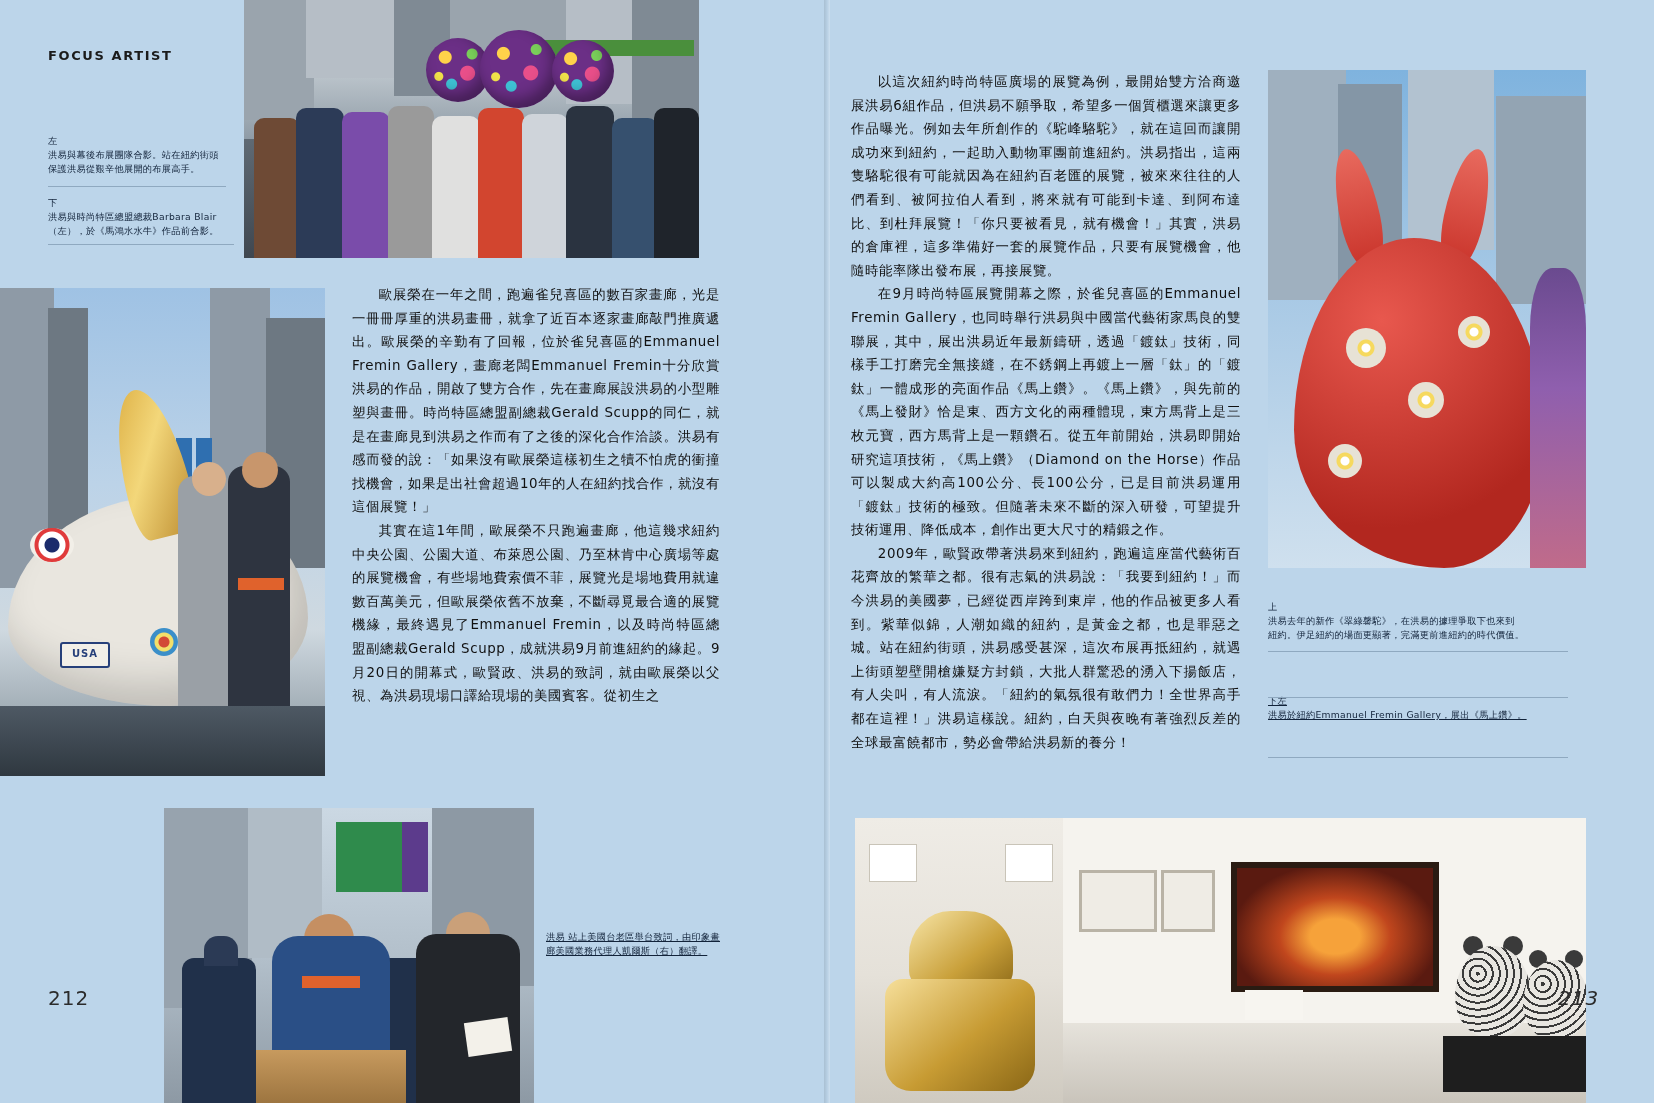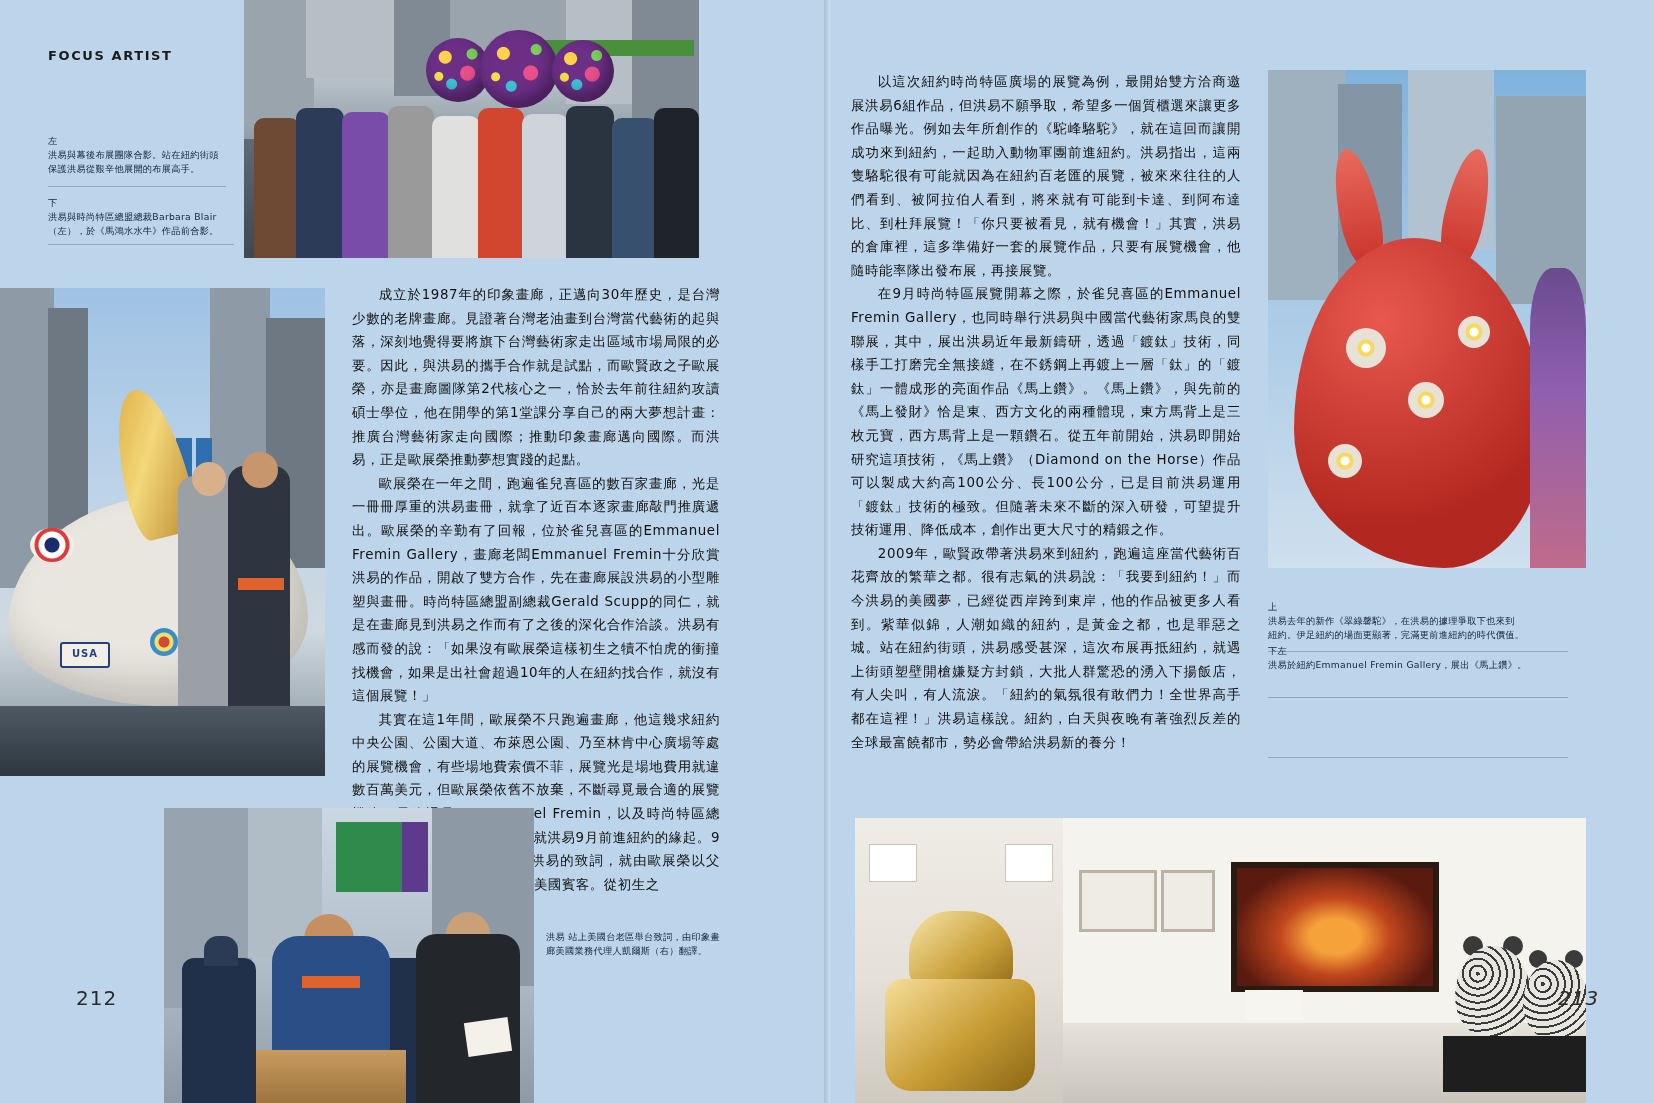--- a/index.html
+++ b/index.html
@@ -42,21 +42,21 @@
     font-weight: bold;
     letter-spacing: 1.6px;
     color: #1b1b1b;
   }
   .folio {
     position: absolute;
     font-size: 20px;
     color: #2b2b2b;
     letter-spacing: 1px;
   }
-  .folio-left { left: 48px; top: 986px; margin-left: 28px; }
+  .folio-left { left: 48px; top: 986px; }
   .folio-right { left: 1558px; top: 986px; font-style: italic; }
 
   
   .bodycol {
     position: absolute;
     font-size: 13.4px;
     line-height: 23.6px;
     color: #101010;
     text-align: justify;
     text-justify: inter-ideograph;
@@ -336,21 +336,20 @@
     <div class="usaPatch">USA</div>
     <div class="plinth"></div>
     <div class="coupleFig" style="left:178px;width:58px;height:230px;background:#9aa0a6;"></div>
     <div class="coupleFig" style="left:228px;width:62px;height:240px;background:#2e3440;"></div>
     <div style="position:absolute;left:192px;bottom:280px;width:34px;height:34px;background:#d8b08c;border-radius:50%;"></div>
     <div style="position:absolute;left:242px;bottom:288px;width:36px;height:36px;background:#c8966c;border-radius:50%;"></div>
     <div style="position:absolute;left:238px;bottom:186px;width:46px;height:12px;background:#e0622c;"></div>
   </div>
 
   <div class="bodycol col-left">
-    <p>成立於1987年的印象畫廊，正邁向30年歷史，是台灣少數的老牌畫廊。見證著台灣老油畫到台灣當代藝術的起與落，深刻地覺得要將旗下台灣藝術家走出區域市場局限的必要。因此，與洪易的攜手合作就是試點，而歐賢政之子歐展榮，亦是畫廊圖隊第2代核心之一，恰於去年前往紐約攻讀碩士學位，他在開學的第1堂課分享自己的兩大夢想計畫：推廣台灣藝術家走向國際；推動印象畫廊邁向國際。而洪易，正是歐展榮推動夢想實踐的起點。</p>
     <p>歐展榮在一年之間，跑遍雀兒喜區的數百家畫廊，光是一冊冊厚重的洪易畫冊，就拿了近百本逐家畫廊敲門推廣遞出。歐展榮的辛勤有了回報，位於雀兒喜區的Emmanuel Fremin Gallery，畫廊老闆Emmanuel Fremin十分欣賞洪易的作品，開啟了雙方合作，先在畫廊展設洪易的小型雕塑與畫冊。時尚特區總盟副總裁Gerald Scupp的同仁，就是在畫廊見到洪易之作而有了之後的深化合作洽談。洪易有感而發的說：「如果沒有歐展榮這樣初生之犢不怕虎的衝撞找機會，如果是出社會超過10年的人在紐約找合作，就沒有這個展覽！」</p>
     <p>其實在這1年間，歐展榮不只跑遍畫廊，他這幾求紐約中央公園、公園大道、布萊恩公園、乃至林肯中心廣場等處的展覽機會，有些場地費索價不菲，展覽光是場地費用就違數百萬美元，但歐展榮依舊不放棄，不斷尋覓最合適的展覽機緣，最終遇見了Emmanuel Fremin，以及時尚特區總盟副總裁Gerald Scupp，成就洪易9月前進紐約的緣起。9月20日的開幕式，歐賢政、洪易的致詞，就由歐展榮以父視、為洪易現場口譯給現場的美國賓客。從初生之</p>
   </div>
 
   <div class="photo" id="photo-podium">
     <div class="sky"></div>
     <div style="position:absolute;left:0;top:0;width:88px;height:200px;background:#97a3ae;"></div>
     <div style="position:absolute;left:84px;top:0;width:74px;height:150px;background:#b0bcc6;"></div>
     <div style="position:absolute;left:268px;top:0;width:102px;height:178px;background:#8d99a4;"></div>
     <div class="greenSign"></div>
@@ -360,21 +359,21 @@
     <div class="copBlue" style="left:210px;top:150px;width:56px;height:145px;"></div>
     <div class="speakerHead"></div>
     <div class="speaker"></div>
     <div class="orangeStripe"></div>
     <div class="podiumBox"></div>
     <div class="manRightHead"></div>
     <div class="manRight"></div>
     <div class="paperSheet"></div>
   </div>
 
-  <div class="caption" style="left:546px; top:930px; width:182px;">
+  <div class="caption" style="left:546px; top:930px; width:182px;text-decoration:underline;">
     <span>洪易 站上美國台老區舉台致詞，由印象畫</span><br>
     <span>廊美國業務代理人凱爾斯（右）翻譯。</span>
   </div>
 
   <div class="folio folio-left">212</div>
 
   <div class="bodycol col-right1">
     <p>以這次紐約時尚特區廣場的展覽為例，最開始雙方洽商邀展洪易6組作品，但洪易不願爭取，希望多一個質櫃選來讓更多作品曝光。例如去年所創作的《駝峰駱駝》，就在這回而讓開成功來到紐約，一起助入動物軍團前進紐約。洪易指出，這兩隻駱駝很有可能就因為在紐約百老匯的展覽，被來來往往的人們看到、被阿拉伯人看到，將來就有可能到卡達、到阿布達比、到杜拜展覽！「你只要被看見，就有機會！」其實，洪易的倉庫裡，這多準備好一套的展覽作品，只要有展覽機會，他隨時能率隊出發布展，再接展覽。</p>
     <p>在9月時尚特區展覽開幕之際，於雀兒喜區的Emmanuel Fremin Gallery，也同時舉行洪易與中國當代藝術家馬良的雙聯展，其中，展出洪易近年最新鑄研，透過「鍍鈦」技術，同樣手工打磨完全無接縫，在不銹鋼上再鍍上一層「鈦」的「鍍鈦」一體成形的亮面作品《馬上鑽》。《馬上鑽》，與先前的《馬上發財》恰是東、西方文化的兩種體現，東方馬背上是三枚元寶，西方馬背上是一顆鑽石。從五年前開始，洪易即開始研究這項技術，《馬上鑽》（Diamond on the Horse）作品可以製成大約高100公分、長100公分，已是目前洪易運用「鍍鈦」技術的極致。但隨著未來不斷的深入研發，可望提升技術運用、降低成本，創作出更大尺寸的精鍛之作。</p>
     <p>2009年，歐賢政帶著洪易來到紐約，跑遍這座當代藝術百花齊放的繁華之都。很有志氣的洪易說：「我要到紐約！」而今洪易的美國夢，已經從西岸跨到東岸，他的作品被更多人看到。紫華似錦，人潮如織的紐約，是黃金之都，也是罪惡之城。站在紐約街頭，洪易感受甚深，這次布展再抵紐約，就遇上街頭塑壁開槍嫌疑方封鎖，大批人群驚恐的湧入下揚飯店，有人尖叫，有人流淚。「紐約的氣氛很有敢們力！全世界高手都在這裡！」洪易這樣說。紐約，白天與夜晚有著強烈反差的全球最富饒都市，勢必會帶給洪易新的養分！</p>
@@ -395,21 +394,21 @@
     <div class="redFlower" style="left:60px;bottom:90px;width:34px;height:34px;"></div>
     <div class="sideSculpt"></div>
   </div>
 
   <div class="caption" style="left:1268px; top:600px; width:300px;">
     <span>上</span><br>
     <span>洪易去年的新作《翠綠馨駝》，在洪易的據理爭取下也來到</span><br>
     <span>紐約。伊足紐約的場面更顯著，完滿更前進紐約的時代價值。</span>
   </div>
   <div class="rule" style="left:1268px; top:651px; width:300px;"></div>
-  <div class="caption" style="left:1268px; top:644px; width:300px;">
+  <div class="caption" style="left:1268px; top:694px; width:300px;text-decoration:underline;">
     <span>下左</span><br>
     <span>洪易於紐約Emmanuel Fremin Gallery，展出《馬上鑽》。</span>
   </div>
   <div class="rule" style="left:1268px; top:697px; width:300px;"></div>
   <div class="rule" style="left:1268px; top:757px; width:300px;"></div>
 
   <div class="photo" id="photo-gold">
     <div class="sky"></div>
     <div class="goldFrameSm" style="left:14px;top:26px;width:46px;height:36px;"></div>
     <div class="goldFrameSm" style="left:150px;top:26px;width:46px;height:36px;"></div>

